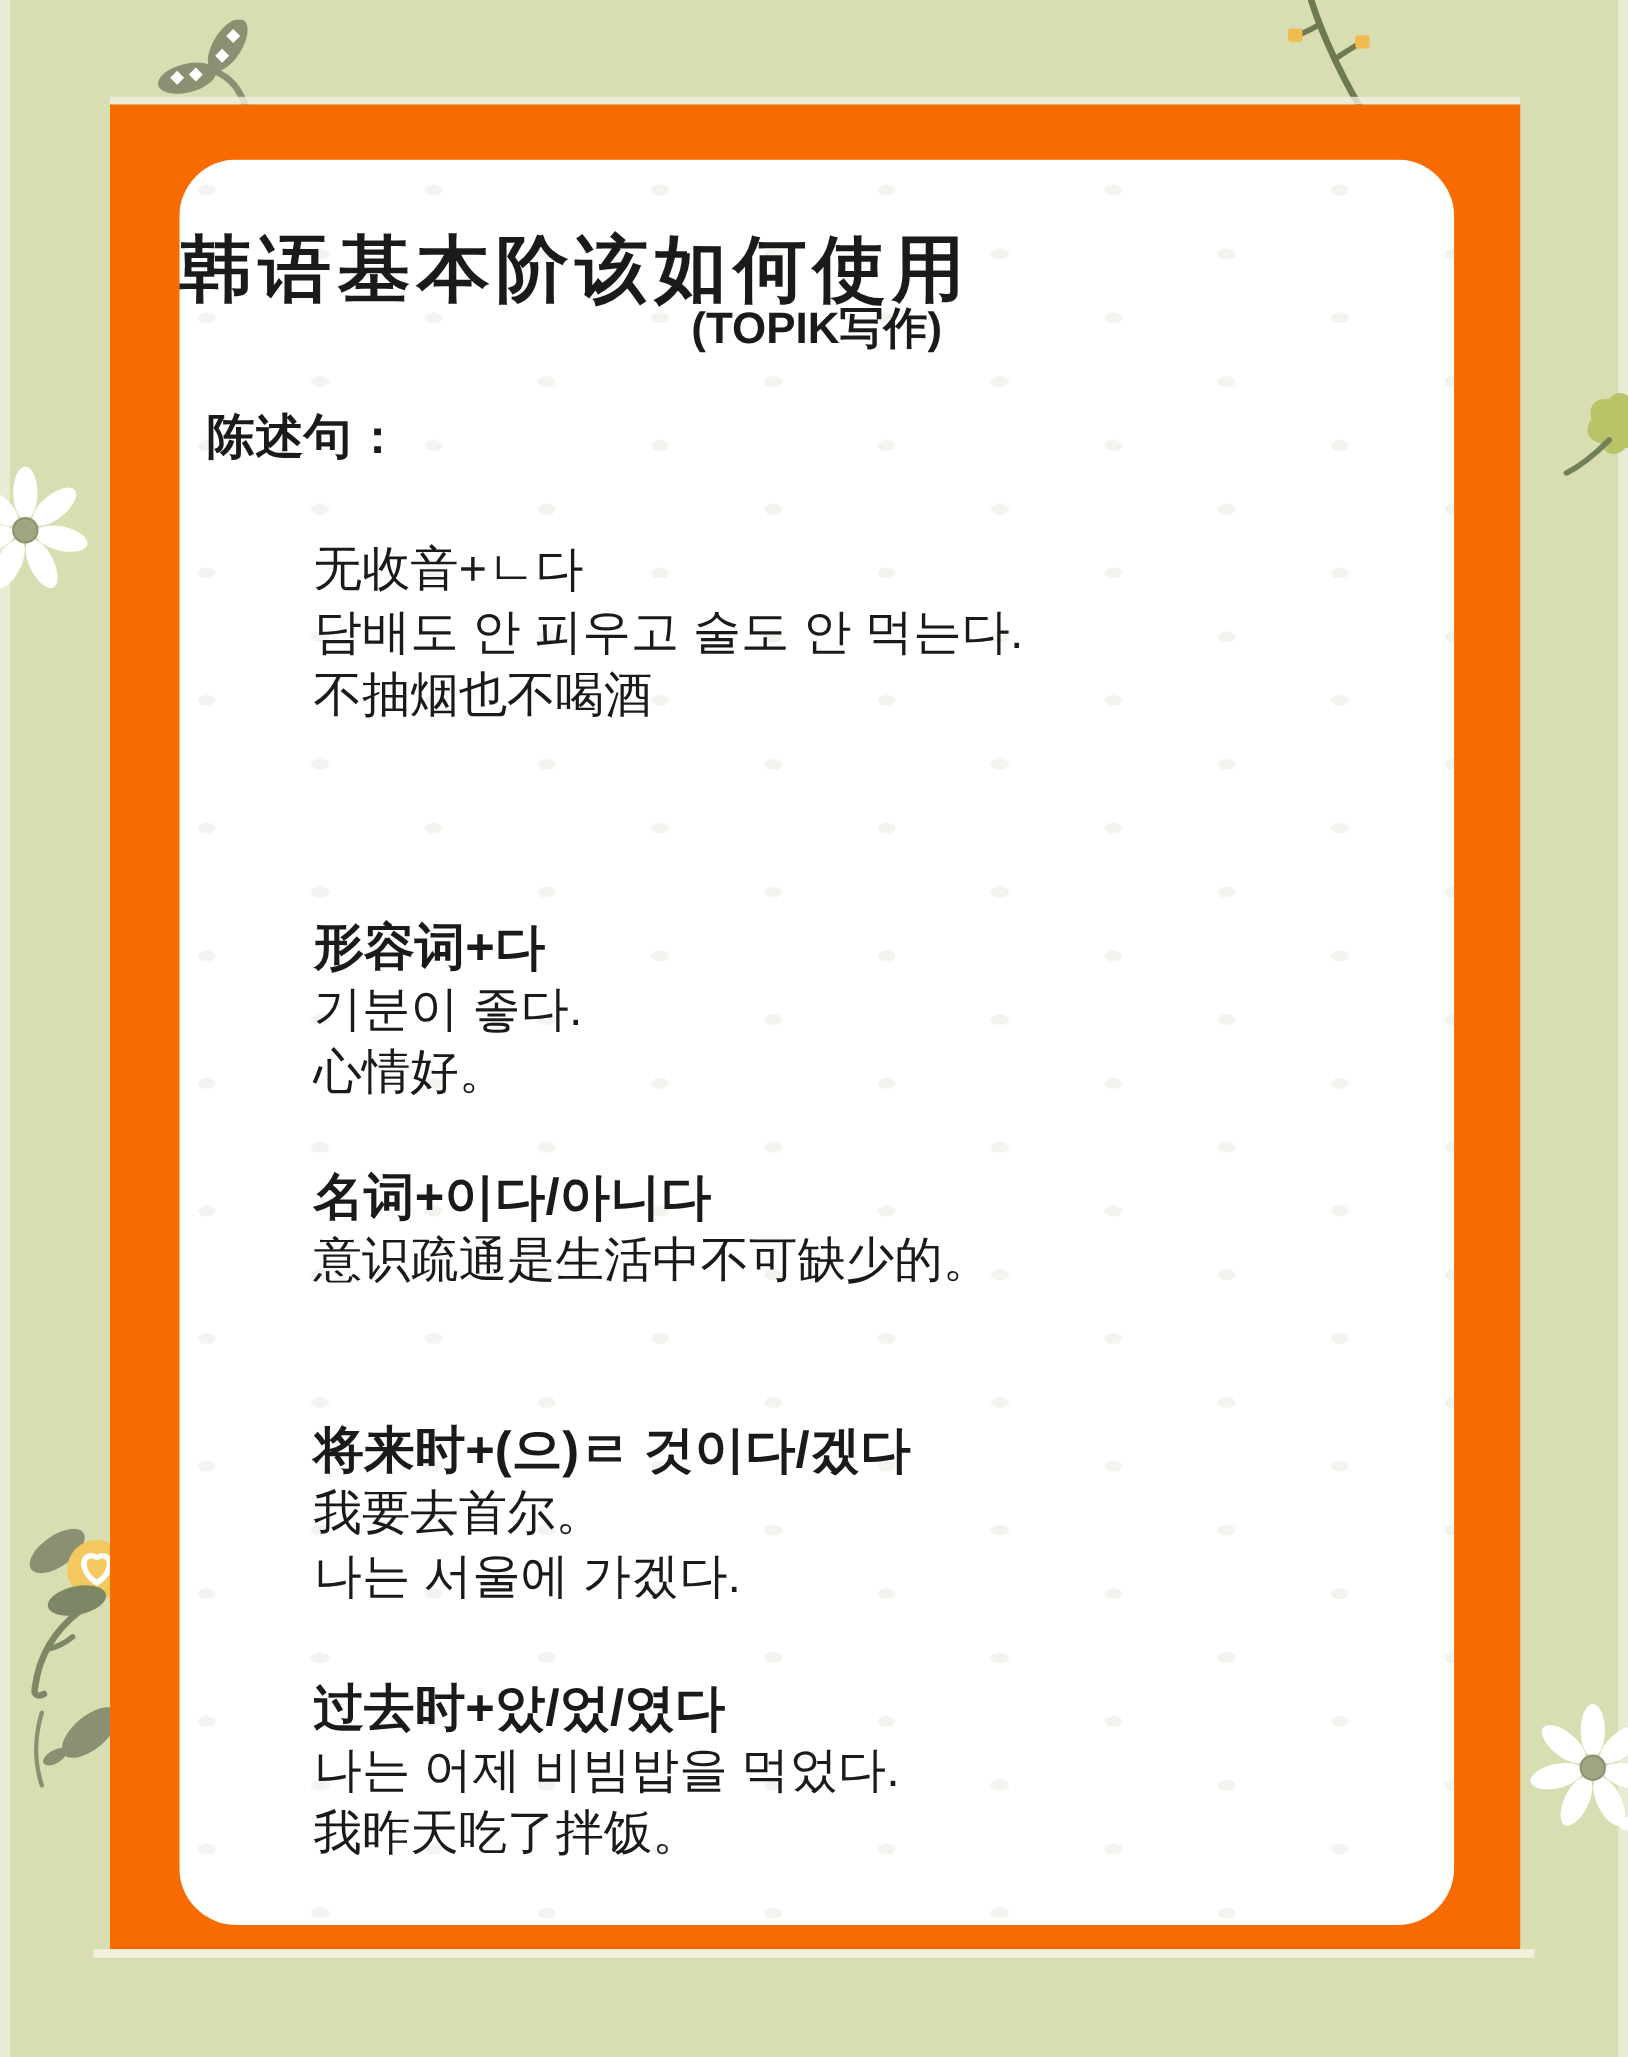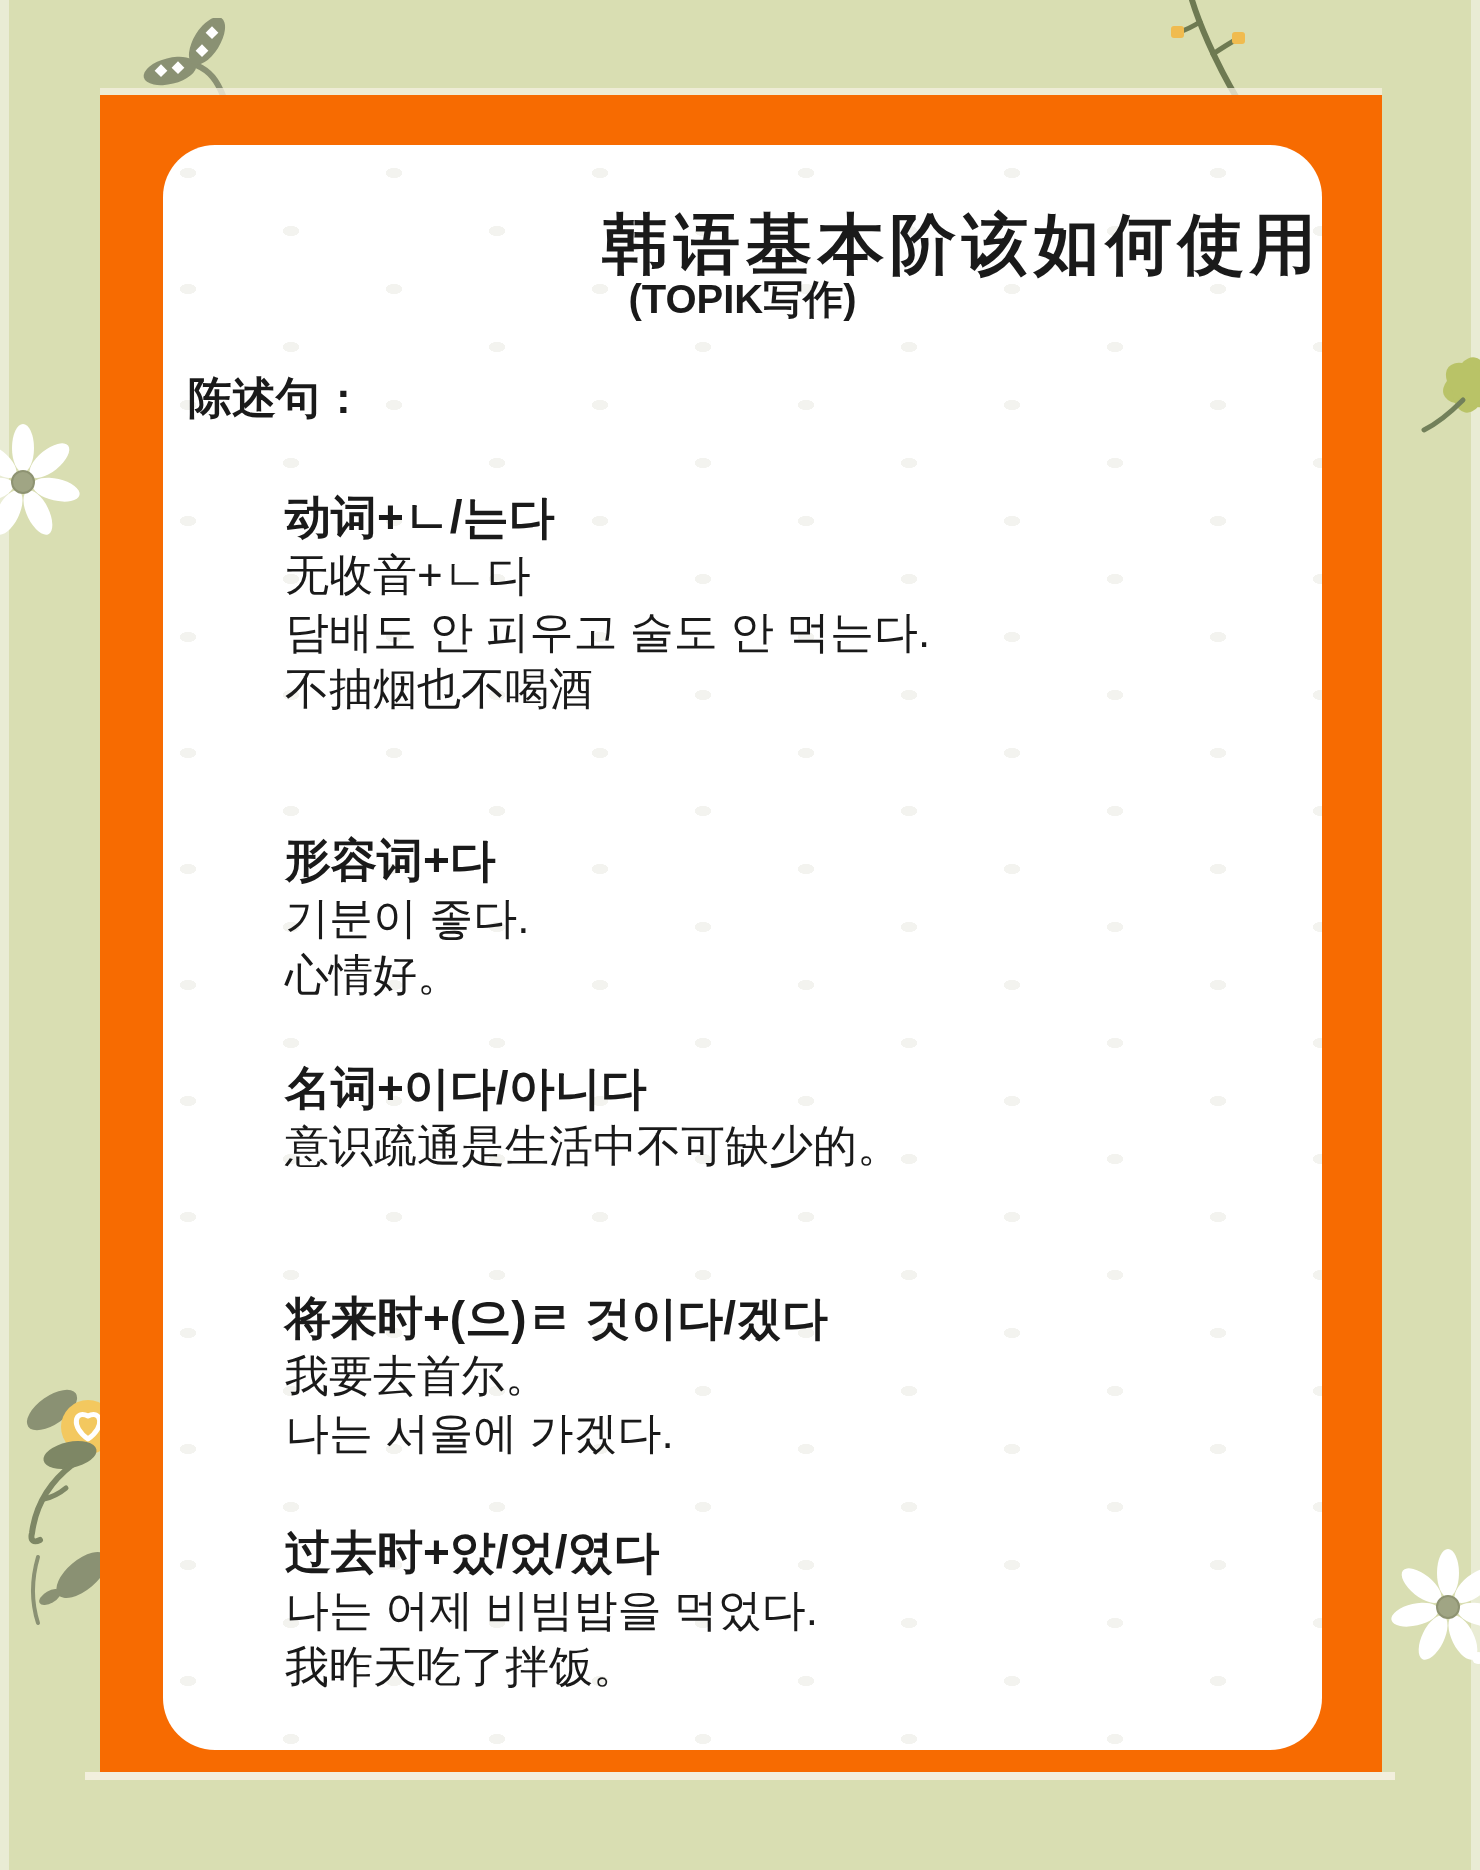--- a/index.html
+++ b/index.html
@@ -29,21 +29,21 @@
     left:163px;top:145px;width:1159px;height:1605px;
     background:var(--card,#ffffff);
     background-image:
       radial-gradient(ellipse 13px 8px at 25px 28px, var(--dash,#f3f3ef) 62%, transparent 63%),
       radial-gradient(ellipse 13px 8px at 128px 86px, var(--dash,#f3f3ef) 62%, transparent 63%);
     background-size:206px 116px;
     border-radius:52px;
   }
   .title{
     position:absolute;left:0;top:62px;width:100%;
-    text-align:right;font-size:66px;font-weight:bold;
+    text-align:left;font-size:66px;font-weight:bold;
     letter-spacing:6px;line-height:74px;margin:0;
   }
   .subtitle{
     position:absolute;left:0;top:131px;width:100%;
     text-align:center;font-size:40px;font-weight:bold;line-height:46px;
   }
   .intro{
     position:absolute;left:25px;top:228px;
     font-size:44px;font-weight:bold;line-height:50px;
   }
@@ -130,21 +130,20 @@
 
   <div class="card">
     <h1 class="title">韩语基本阶该如何使用</h1>
     <div class="subtitle">(TOPIK写作)</div>
 
     <div class="intro">
       <span>陈述句</span><span class="colon">:</span>
     </div>
 
     <section class="sec s1">
-      <div class="h">动词+ㄴ/는다</div>
       <div class="ln">无收音+ㄴ다</div>
       <div class="ln">담배도 안 피우고 술도 안 먹는다.</div>
       <div class="ln">不抽烟也不喝酒</div>
     </section>
 
     <section class="sec s2">
       <div class="h">形容词+다</div>
       <div class="ln">기분이 좋다.</div>
       <div class="ln">心情好。</div>
     </section>

